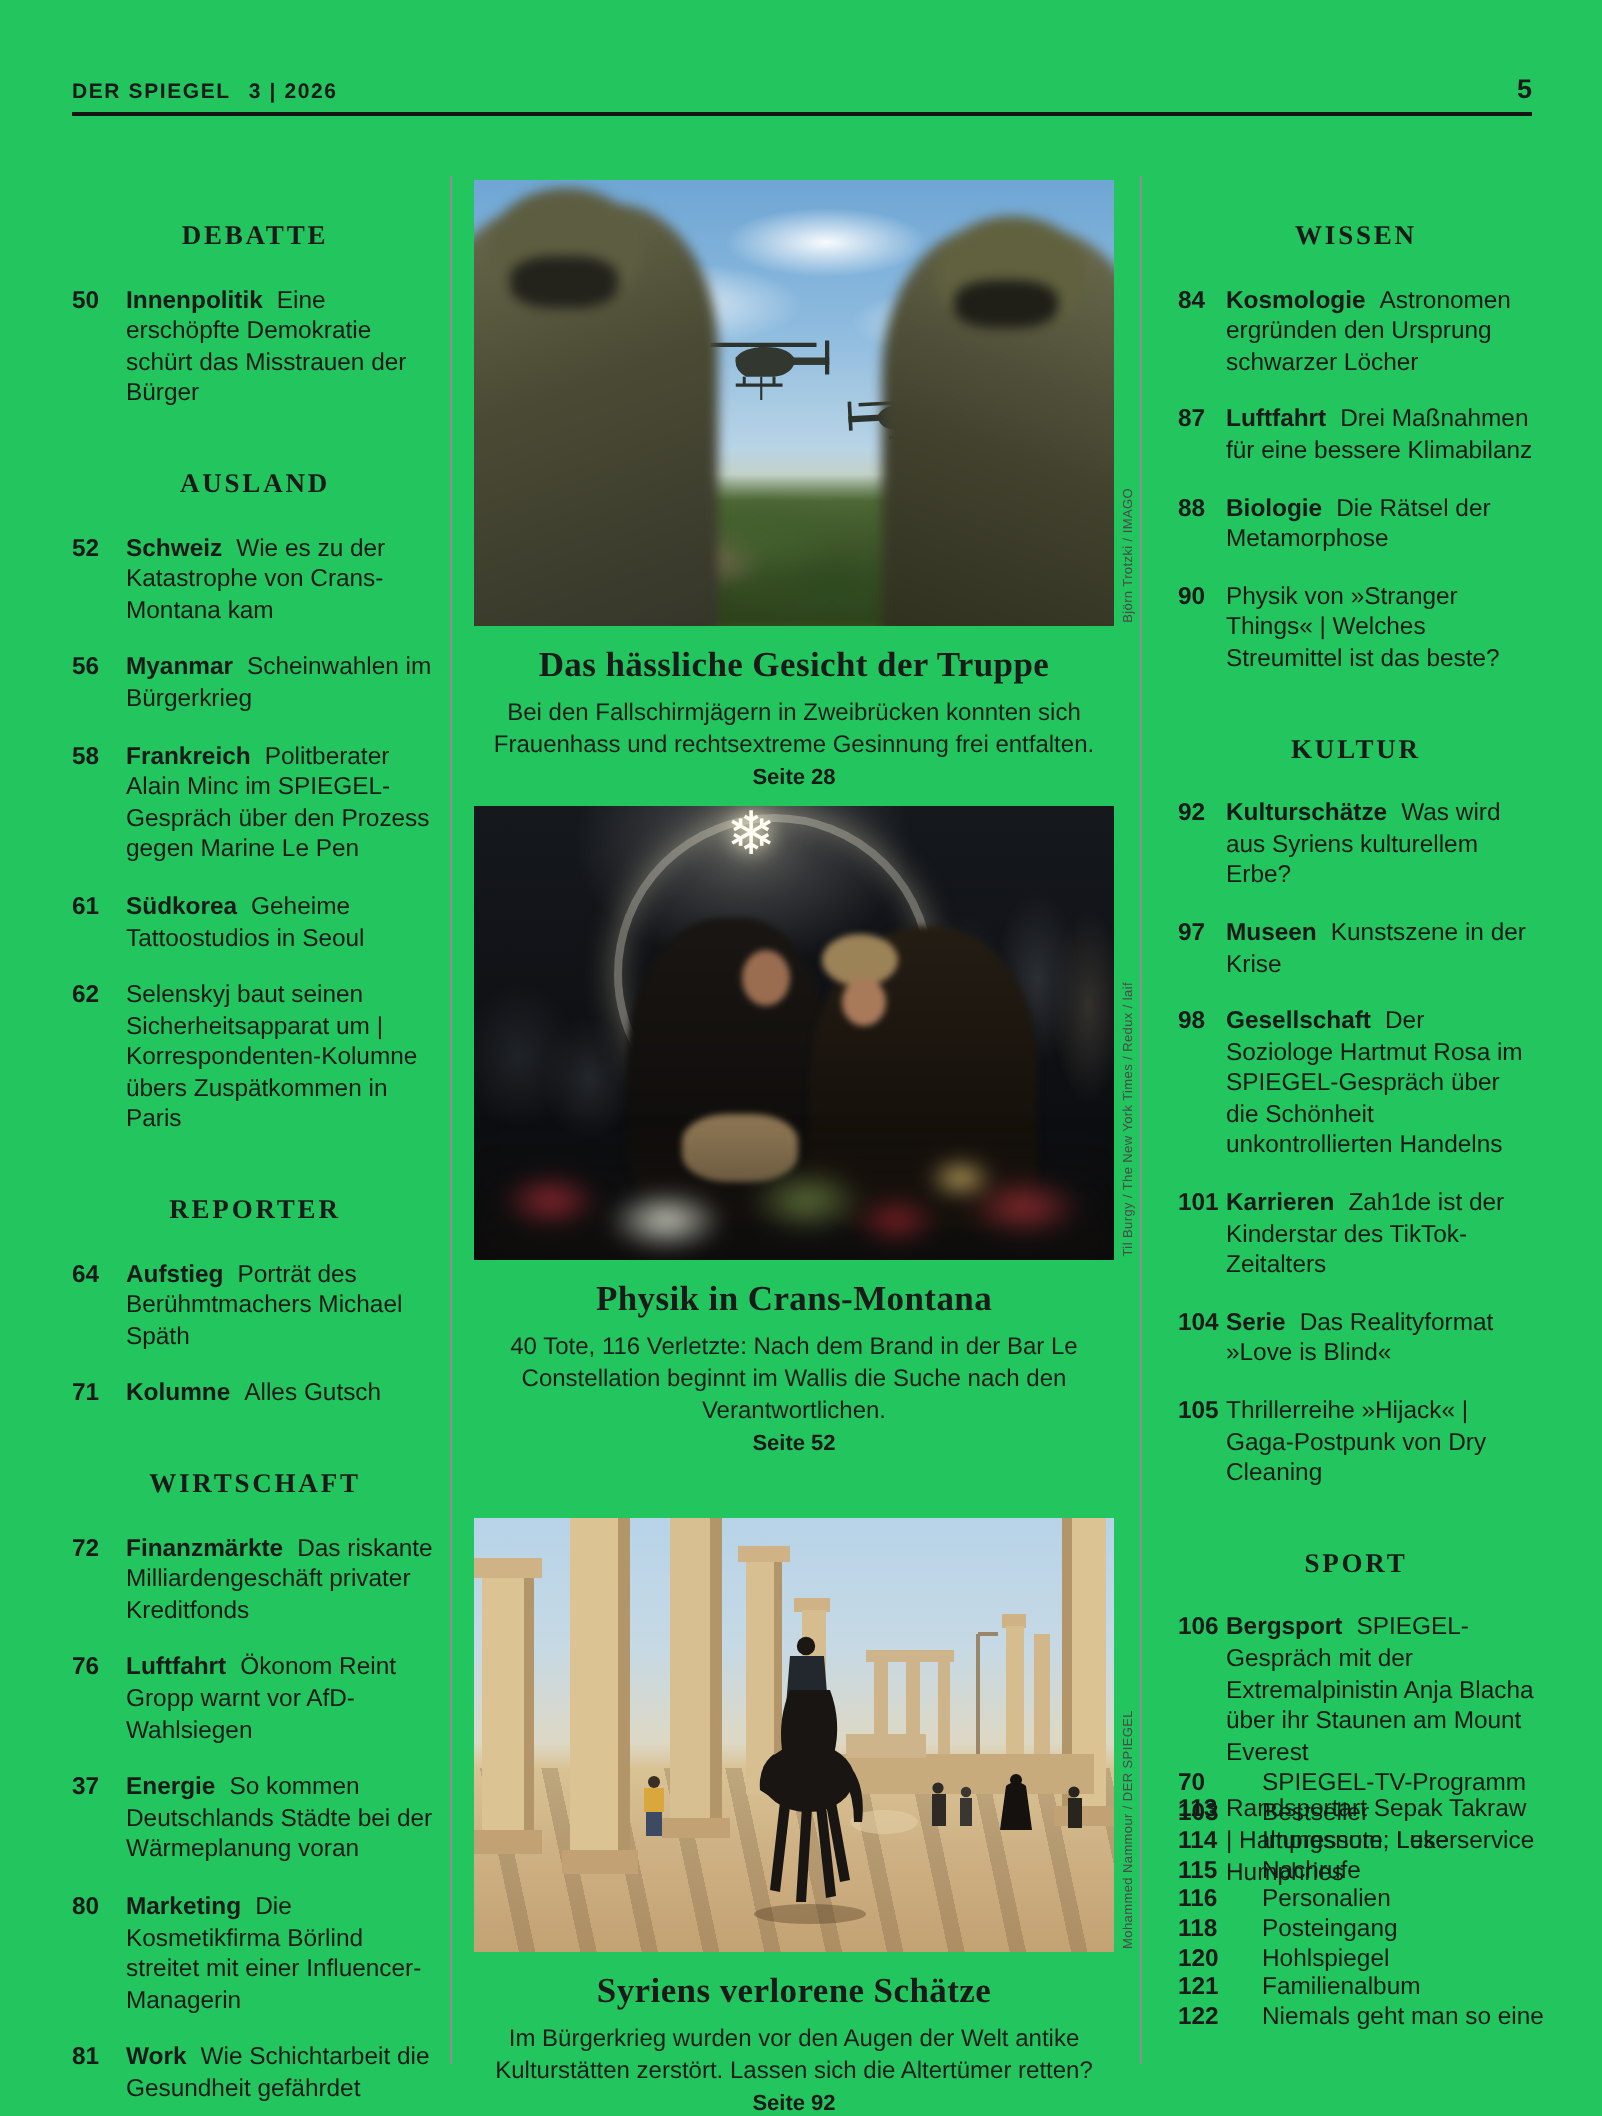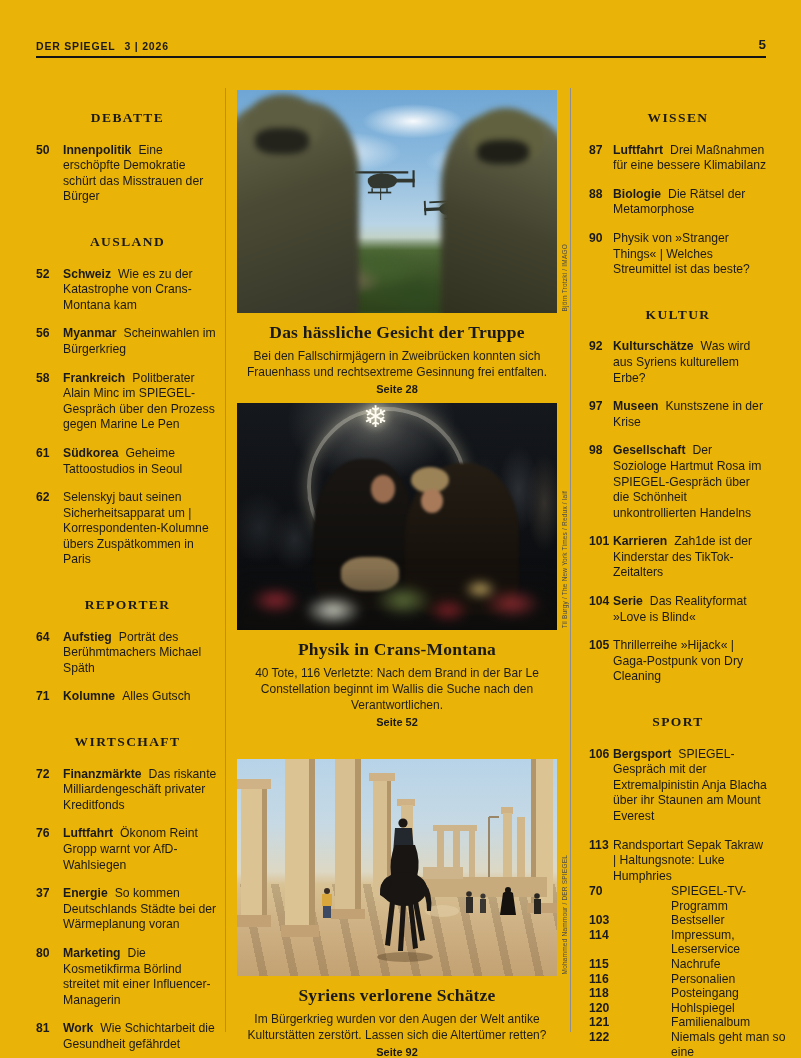--- a/index.html
+++ b/index.html
@@ -1,16 +1,16 @@
 <!DOCTYPE html>
 <html lang="de"><head>
 <meta charset="utf-8">
 <style>
   html,body{margin:0;padding:0;background:#e8e8e6;}
-  .page{position:relative;width:801px;height:1058px;margin:0 auto;background:#eab308;
+  .page{position:relative;width:801px;height:1058px;margin:0 auto;background:#22c55e;
         font-family:"Liberation Sans",sans-serif;color:#1a1a1a;overflow:hidden;}
 
   
   .masthead{position:absolute;left:36px;right:35px;top:36px;height:16px;
             display:flex;justify-content:space-between;align-items:flex-end;}
   .mast-left{font-weight:700;font-size:10.5px;letter-spacing:.8px;}
   .mast-left .issue{margin-left:9px;}
   .mast-page{font-weight:700;font-size:13.5px;}
   .mast-rule{position:absolute;left:36px;right:35px;top:56px;height:2px;background:#141414;}
 
@@ -27,21 +27,21 @@
             letter-spacing:1.4px;text-align:center;margin:29px 0 17px;}
   .sec-head:first-child{margin-top:4px;}
   .entry{display:flex;margin-bottom:13px;}
   .entry .num{flex:0 0 27px;font-weight:700;}
   .col-right .entry .num{flex:0 0 24px;}
   .entry .txt{flex:1;}
   .kw{font-weight:700;padding-right:7px;}
 
   
   .rubrics{position:absolute;left:589px;top:884px;width:200px;font-size:12.2px;line-height:14.6px;}
-  .rubric{display:flex;gap:40px;}
+  .rubric{display:flex;}
   .rubric .num{flex:0 0 42px;font-weight:700;}
 
   
   .feature{position:absolute;left:237px;width:320px;}
   .f1{top:90px;} .f2{top:403px;} .f3{top:759px;}
   .art{position:relative;width:320px;overflow:visible;}
   .art .frame{position:absolute;inset:0;overflow:hidden;}
   .fig-caption{margin-top:9px;text-align:center;}
   .fig-title{font-family:"Liberation Serif",serif;font-weight:700;font-size:17.5px;
              letter-spacing:.2px;margin:0 0 5px;}
@@ -196,20 +196,24 @@
         <span class="txt"><span class="kw">Marketing</span>Die Kosmetikfirma Börlind streitet mit einer Influencer-Managerin</span>
       </div>
       <div class="entry">
         <span class="num">81</span>
         <span class="txt"><span class="kw">Work</span>Wie Schichtarbeit die Gesundheit gefährdet</span>
       </div>
     </nav>
 
   <nav class="toc-col col-right" id="col-right">
       <div class="sec-head">WISSEN</div>
+      <div class="entry">
+        <span class="num">84</span>
+        <span class="txt"><span class="kw">Kosmologie</span>Astronomen ergründen den Ursprung schwarzer Löcher</span>
+      </div>
       <div class="entry">
         <span class="num">87</span>
         <span class="txt"><span class="kw">Luftfahrt</span>Drei Maßnahmen für eine bessere Klimabilanz</span>
       </div>
       <div class="entry">
         <span class="num">88</span>
         <span class="txt"><span class="kw">Biologie</span>Die Rätsel der Metamorphose</span>
       </div>
       <div class="entry">
         <span class="num">90</span>

